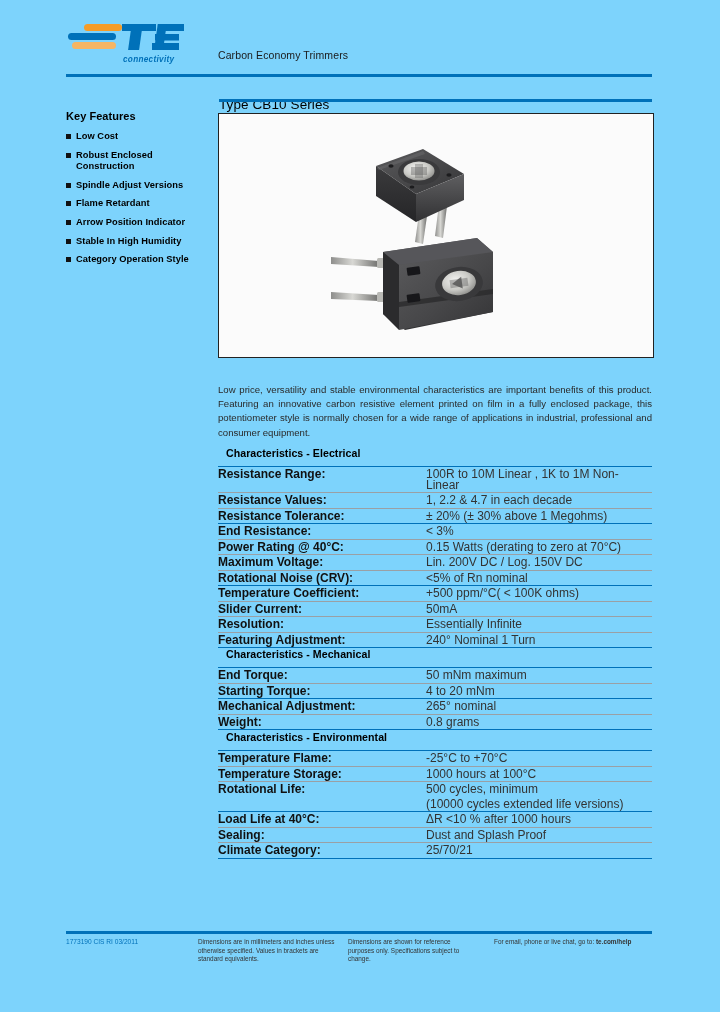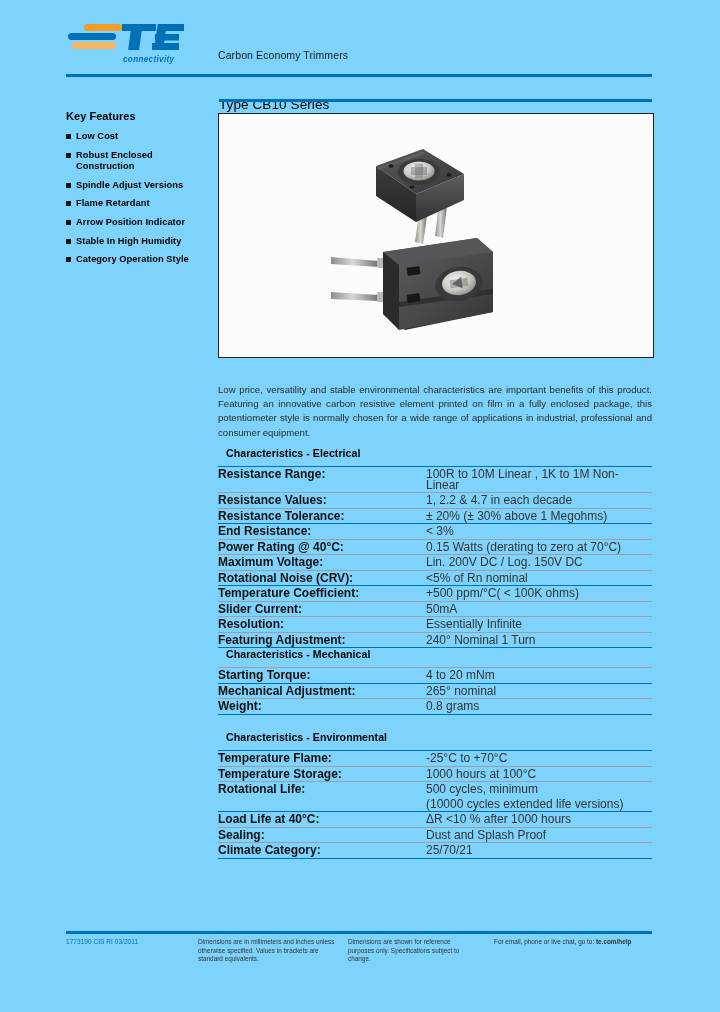--- a/index.html
+++ b/index.html
@@ -420,20 +420,24 @@
           <td class="v">240° Nominal 1 Turn</td>
         </tr>
       </tbody>
     </table>
   </div>
 
   <div class="section sec-mechanical">
     <h3 class="section-title">Characteristics - Mechanical</h3>
     <table class="spec">
       <tbody>
+        <tr class="b-blue">
+          <td class="k">End Torque:</td>
+          <td class="v">50 mNm maximum</td>
+        </tr>
         <tr class="b-gray">
           <td class="k">Starting Torque:</td>
           <td class="v">4 to 20 mNm</td>
         </tr>
         <tr class="b-blue">
           <td class="k">Mechanical Adjustment:</td>
           <td class="v">265° nominal</td>
         </tr>
         <tr class="b-gray last-blue">
           <td class="k">Weight:</td>

